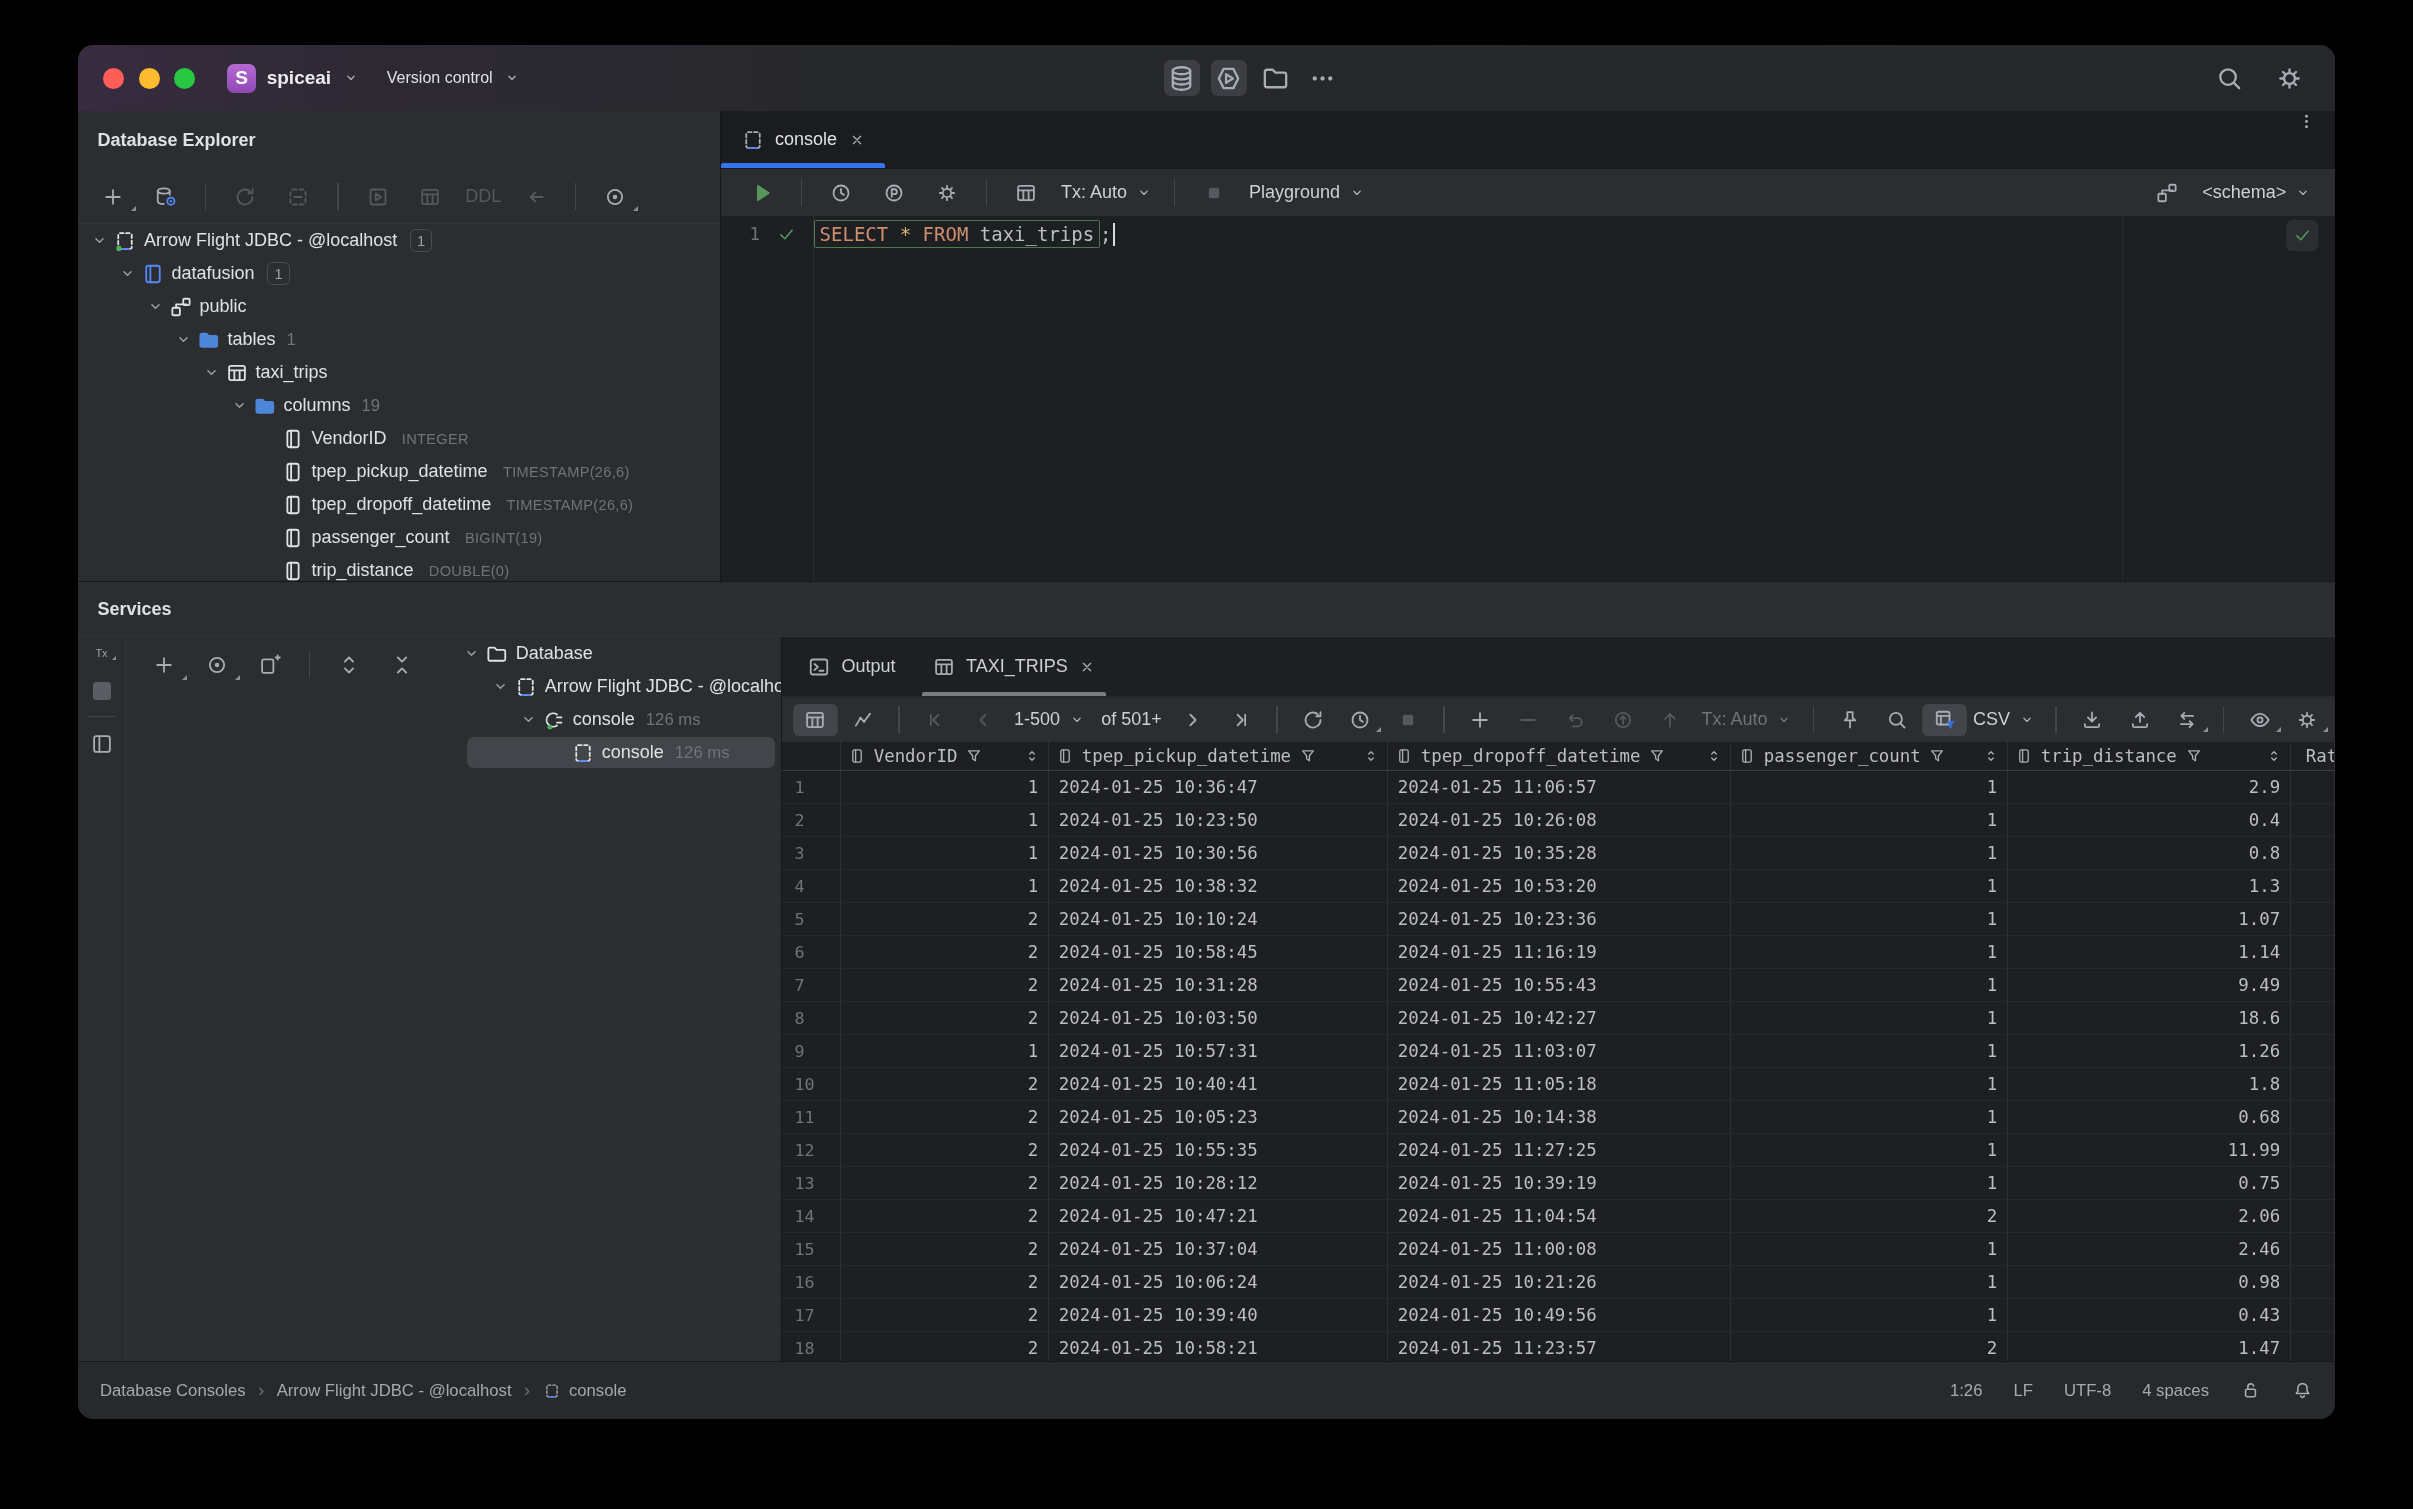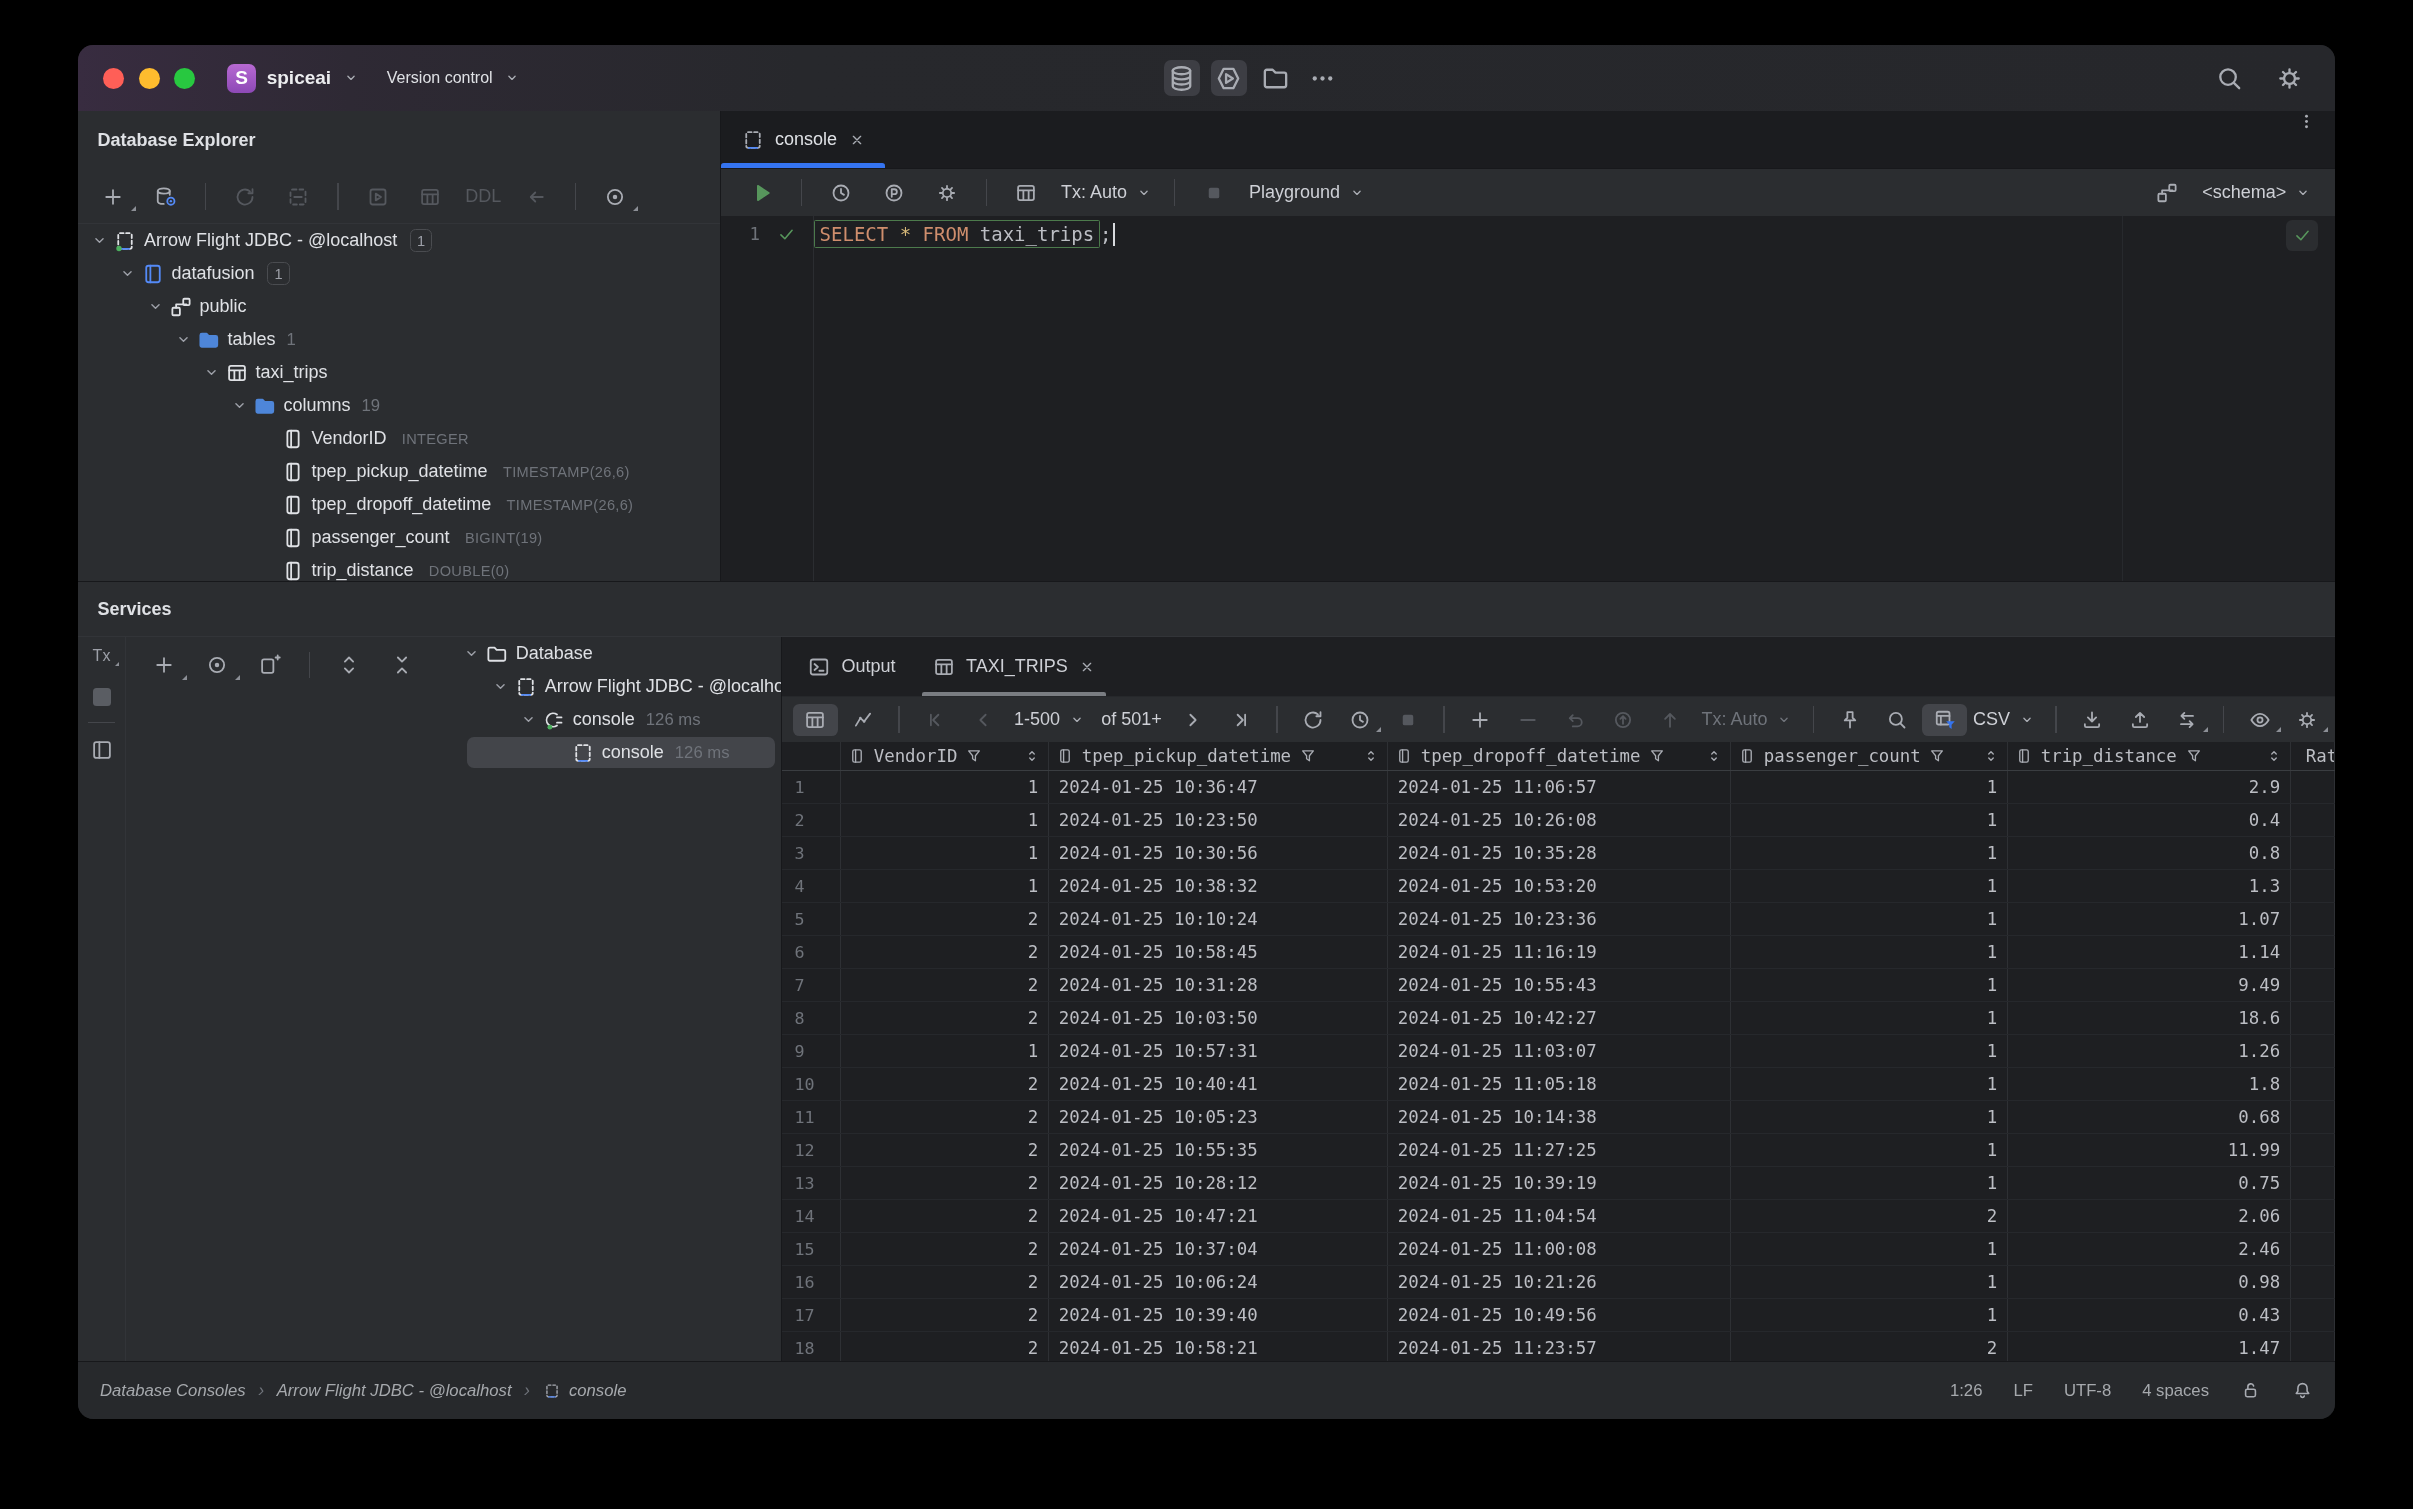--- a/index.html
+++ b/index.html
@@ -81,21 +81,21 @@
   .inspect{position:absolute;top:3.5px;right:16.7px;width:32px;height:31px;border-radius:6.3px;background:#2b2d30;
            display:flex;align-items:center;justify-content:center;}
 
   
   .bottomsplit{flex:1;display:flex;flex-direction:column;background:#2b2d30;border-top:0.7px solid #17181b;min-height:0;}
   .svc-head{flex:0 0 54px;line-height:54px;padding-left:19.5px;font-size:18px;font-weight:600;color:#dfe1e5;
             border-bottom:0.7px solid #323438;}
   .bottom-content{flex:1;display:flex;min-height:0;}
   .strip{flex:0 0 47px;border-right:0.7px solid #323438;display:flex;flex-direction:column;align-items:center;
          padding-top:8.4px;gap:15.3px;}
-  .txbtn{color:#9da0a8;font-size:16px;position:relative;padding:1.4px 4.2px;}
+  .txbtn{color:#9da0a8;font-size:11px;position:relative;padding:1.4px 4.2px;}
   .txbtn::after{content:"";position:absolute;right:-4.2px;bottom:0;border-left:4.9px solid transparent;border-bottom:4.9px solid #8c8f96;}
   .stopsq{width:18px;height:18px;border-radius:3.5px;background:#5a5d63;margin-top:7px;}
   .striphr{width:26.5px;height:1.4px;background:#44464b;}
   .svc-pane{flex:0 0 655px;display:flex;flex-direction:row;border-right:0.7px solid #17181b;
             overflow:hidden;background:#2b2d30;}
   #svc-toolbar{height:56px;padding:0 14px;gap:4.2px;}
   .results{flex:1;display:flex;flex-direction:column;background:#1e1f22;min-width:0;}
   .rtabbar{flex:0 0 59px;background:#1e1f22;display:flex;align-items:stretch;padding-left:7px;border-bottom:0.7px solid #26282b;}
   .rtab{display:flex;align-items:center;gap:10.5px;padding:0 18px;color:#ced0d6;font-size:18px;position:relative;justify-content:flex-end;}
   .rtab .underg{position:absolute;left:8.4px;right:8.4px;bottom:0;height:4.2px;background:#7a7d82;border-radius:2.1px 2.1px 0 0;}
@@ -111,21 +111,21 @@
   .gbody{flex:1;overflow:hidden;}
   .grow{display:grid;height:32px;border-bottom:0.7px solid #26282c;}
   .gc{display:flex;align-items:center;font-size:17.4px;color:#bcbec4;border-right:0.7px solid #2e3034;
       padding:0 9.8px;white-space:nowrap;overflow:hidden;}
   .gc.r{justify-content:flex-end;}
   .gc.num{color:#6f737a;font-size:16.7px;padding-left:12.5px;}
 
   
   .statusbar{flex:0 0 57px;background:#27292c;border-top:0.7px solid #17181b;display:flex;align-items:center;
              justify-content:space-between;padding:0 22px;font-size:16.7px;color:#a6a9ad;}
-  .sb-left{display:flex;align-items:center;gap:12.5px;font-style:italic;}
+  .sb-left{display:flex;align-items:center;gap:12.5px;}
   .sb-sep{color:#6f737a;font-size:18px;}
   .sb-crumb{display:flex;align-items:center;gap:8.4px;}
   .sb-right{display:flex;align-items:center;gap:31px;}
 </style>
 </head>
 <body>
 
 <div id="stage">
   <div class="window">
 

